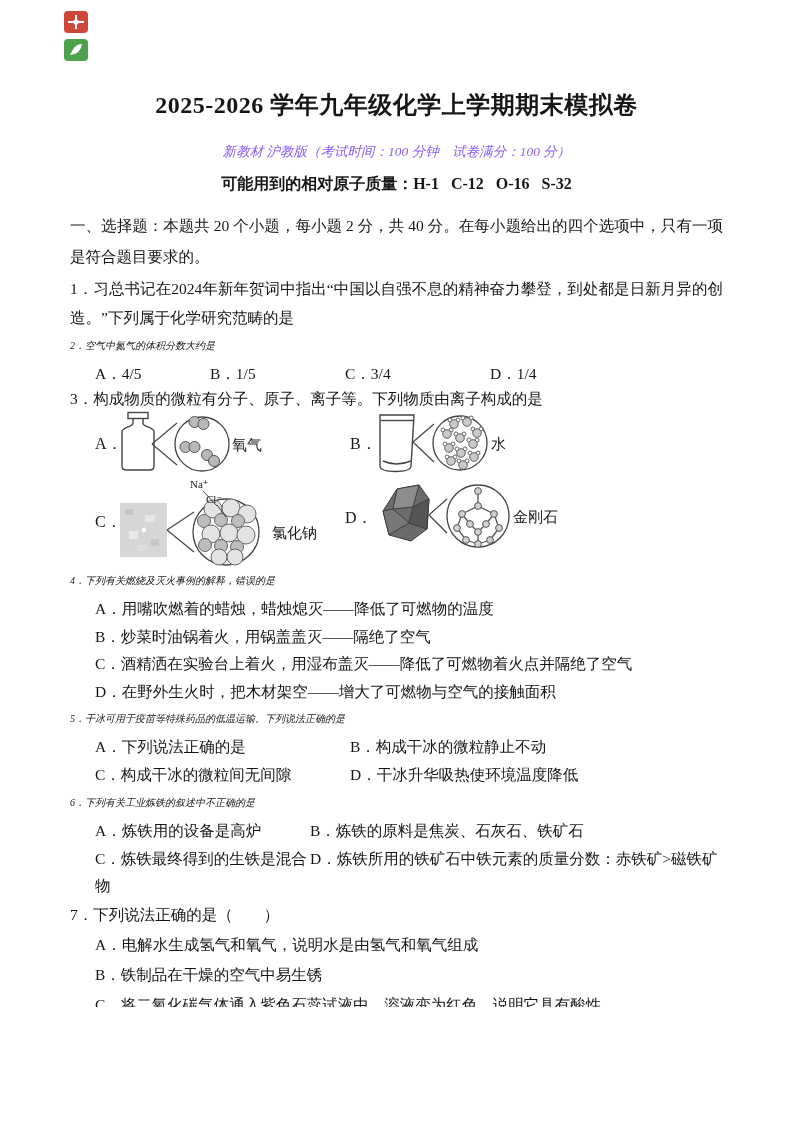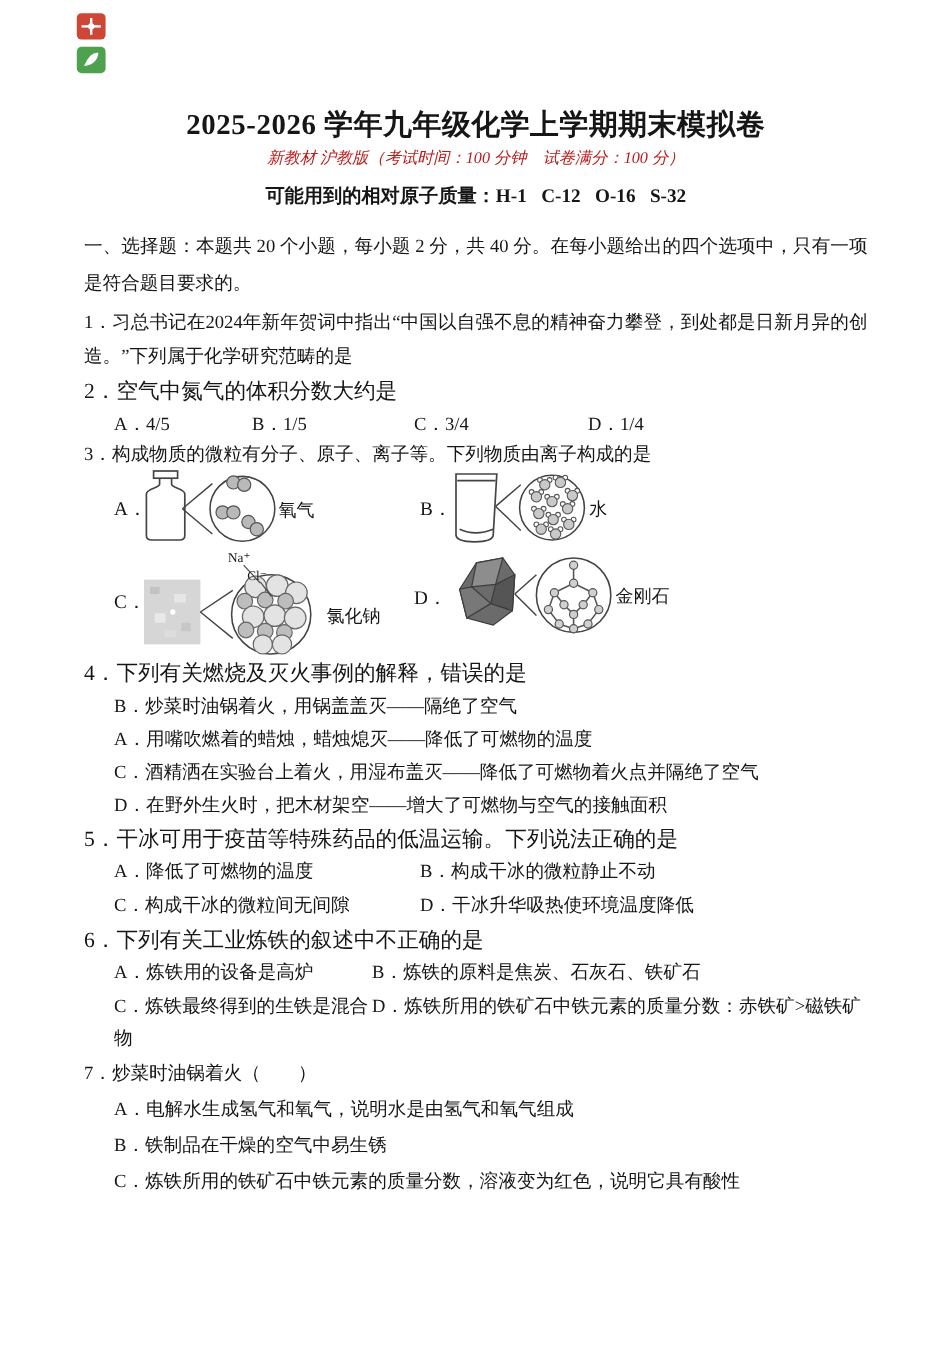--- a/index.html
+++ b/index.html
@@ -7,25 +7,25 @@
   .page{
     position:relative;
     width:793px;height:1007px;
     background:#ffffff;
     overflow:hidden;
     font-family:"Liberation Serif","DejaVu Serif",serif;
     color:#161616;
   }
   .content{position:absolute;left:70px;top:0;width:653px;}
   .exam-title{margin-top:88px;line-height:34px;font-size:24px;font-weight:bold;text-align:center;letter-spacing:0.5px;}
-  .exam-subtitle{margin-top:0;line-height:20px;font-size:13.5px;text-align:center;font-style:italic;color:#b91c1c;}
+  .exam-subtitle{margin-top:20px;line-height:20px;font-size:13.5px;text-align:center;font-style:italic;color:#8b5cf6;}
   .atomic{margin-top:10px;line-height:24px;font-size:16px;font-weight:bold;white-space:pre-wrap;text-align:center;}
   .intro{margin-top:14px;line-height:31px;font-size:15.5px;text-align:justify;}
   .stem{line-height:29px;font-size:15.5px;text-align:justify;}
-  .stem-1l{line-height:28px;font-size:18px;}
+  .stem-1l{line-height:28px;font-size:10px;font-style:italic;}
   .q3stem{line-height:24px;font-size:15.5px;}
   .q7stem{line-height:30px;font-size:15.5px;}
   .opt2{display:grid;grid-template-columns:250px 1fr;padding-left:25px;line-height:28px;font-size:15.5px;}
   .opt2-q5{grid-template-columns:255px 1fr;}
   .opt2-q6{grid-template-columns:215px 1fr;line-height:27.5px;}
   .opt4{display:grid;grid-template-columns:115px 135px 145px 1fr;padding-left:25px;line-height:27px;font-size:15.5px;}
   .optlist{padding-left:25px;line-height:27.5px;font-size:15.5px;}
   .optlist-q7{line-height:30px;}
   .fig-row{position:relative;height:64px;}
   .fig-row2{position:relative;height:92px;}
@@ -270,52 +270,52 @@
             </g>
           </g>
           <text class="chem-label" x="168" y="47">金刚石</text>
         </svg>
       </div>
     </div>
 
     <div>
       <div class="stem-1l"><span>4．</span><span>下列有关燃烧及灭火事例的解释，错误的是</span></div>
       <div class="optlist">
+        <div><span>A．</span><span>用嘴吹燃着的蜡烛，蜡烛熄灭——降低了可燃物的温度</span></div>
         <div><span>B．</span><span>炒菜时油锅着火，用锅盖盖灭——隔绝了空气</span></div>
-        <div><span>A．</span><span>用嘴吹燃着的蜡烛，蜡烛熄灭——降低了可燃物的温度</span></div>
         <div><span>C．</span><span>酒精洒在实验台上着火，用湿布盖灭——降低了可燃物着火点并隔绝了空气</span></div>
         <div><span>D．</span><span>在野外生火时，把木材架空——增大了可燃物与空气的接触面积</span></div>
       </div>
     </div>
 
     <div>
       <div class="stem-1l"><span>5．</span><span>干冰可用于疫苗等特殊药品的低温运输。下列说法正确的是</span></div>
       <div class="opt2 opt2-q5">
-        <div><span>A．</span><span>降低了可燃物的温度</span></div>
+        <div><span>A．</span><span>下列说法正确的是</span></div>
         <div><span>B．</span><span>构成干冰的微粒静止不动</span></div>
         <div><span>C．</span><span>构成干冰的微粒间无间隙</span></div>
         <div><span>D．</span><span>干冰升华吸热使环境温度降低</span></div>
       </div>
     </div>
 
     <div>
       <div class="stem-1l"><span>6．</span><span>下列有关工业炼铁的叙述中不正确的是</span></div>
       <div class="opt2 opt2-q6">
         <div><span>A．</span><span>炼铁用的设备是高炉</span></div>
         <div><span>B．</span><span>炼铁的原料是焦炭、石灰石、铁矿石</span></div>
         <div><span>C．</span><span>炼铁最终得到的生铁是混合物</span></div>
         <div><span>D．</span><span>炼铁所用的铁矿石中铁元素的质量分数：赤铁矿&gt;磁铁矿</span></div>
       </div>
     </div>
 
     <div>
-      <div class="q7stem"><span>7．</span><span>炒菜时油锅着火（　　）</span></div>
+      <div class="q7stem"><span>7．</span><span>下列说法正确的是（　　）</span></div>
       <div class="optlist optlist-q7">
         <div><span>A．</span><span>电解水生成氢气和氧气，说明水是由氢气和氧气组成</span></div>
         <div><span>B．</span><span>铁制品在干燥的空气中易生锈</span></div>
-        <div><span>C．</span><span>炼铁所用的铁矿石中铁元素的质量分数，溶液变为红色，说明它具有酸性</span></div>
+        <div><span>C．</span><span>将二氧化碳气体通入紫色石蕊试液中，溶液变为红色，说明它具有酸性</span></div>
       </div>
     </div>
 
     <div class="page-footer">第 1 页 / 共 8 页</div>
 
   </div>
 </div>
 
 </body></html>

